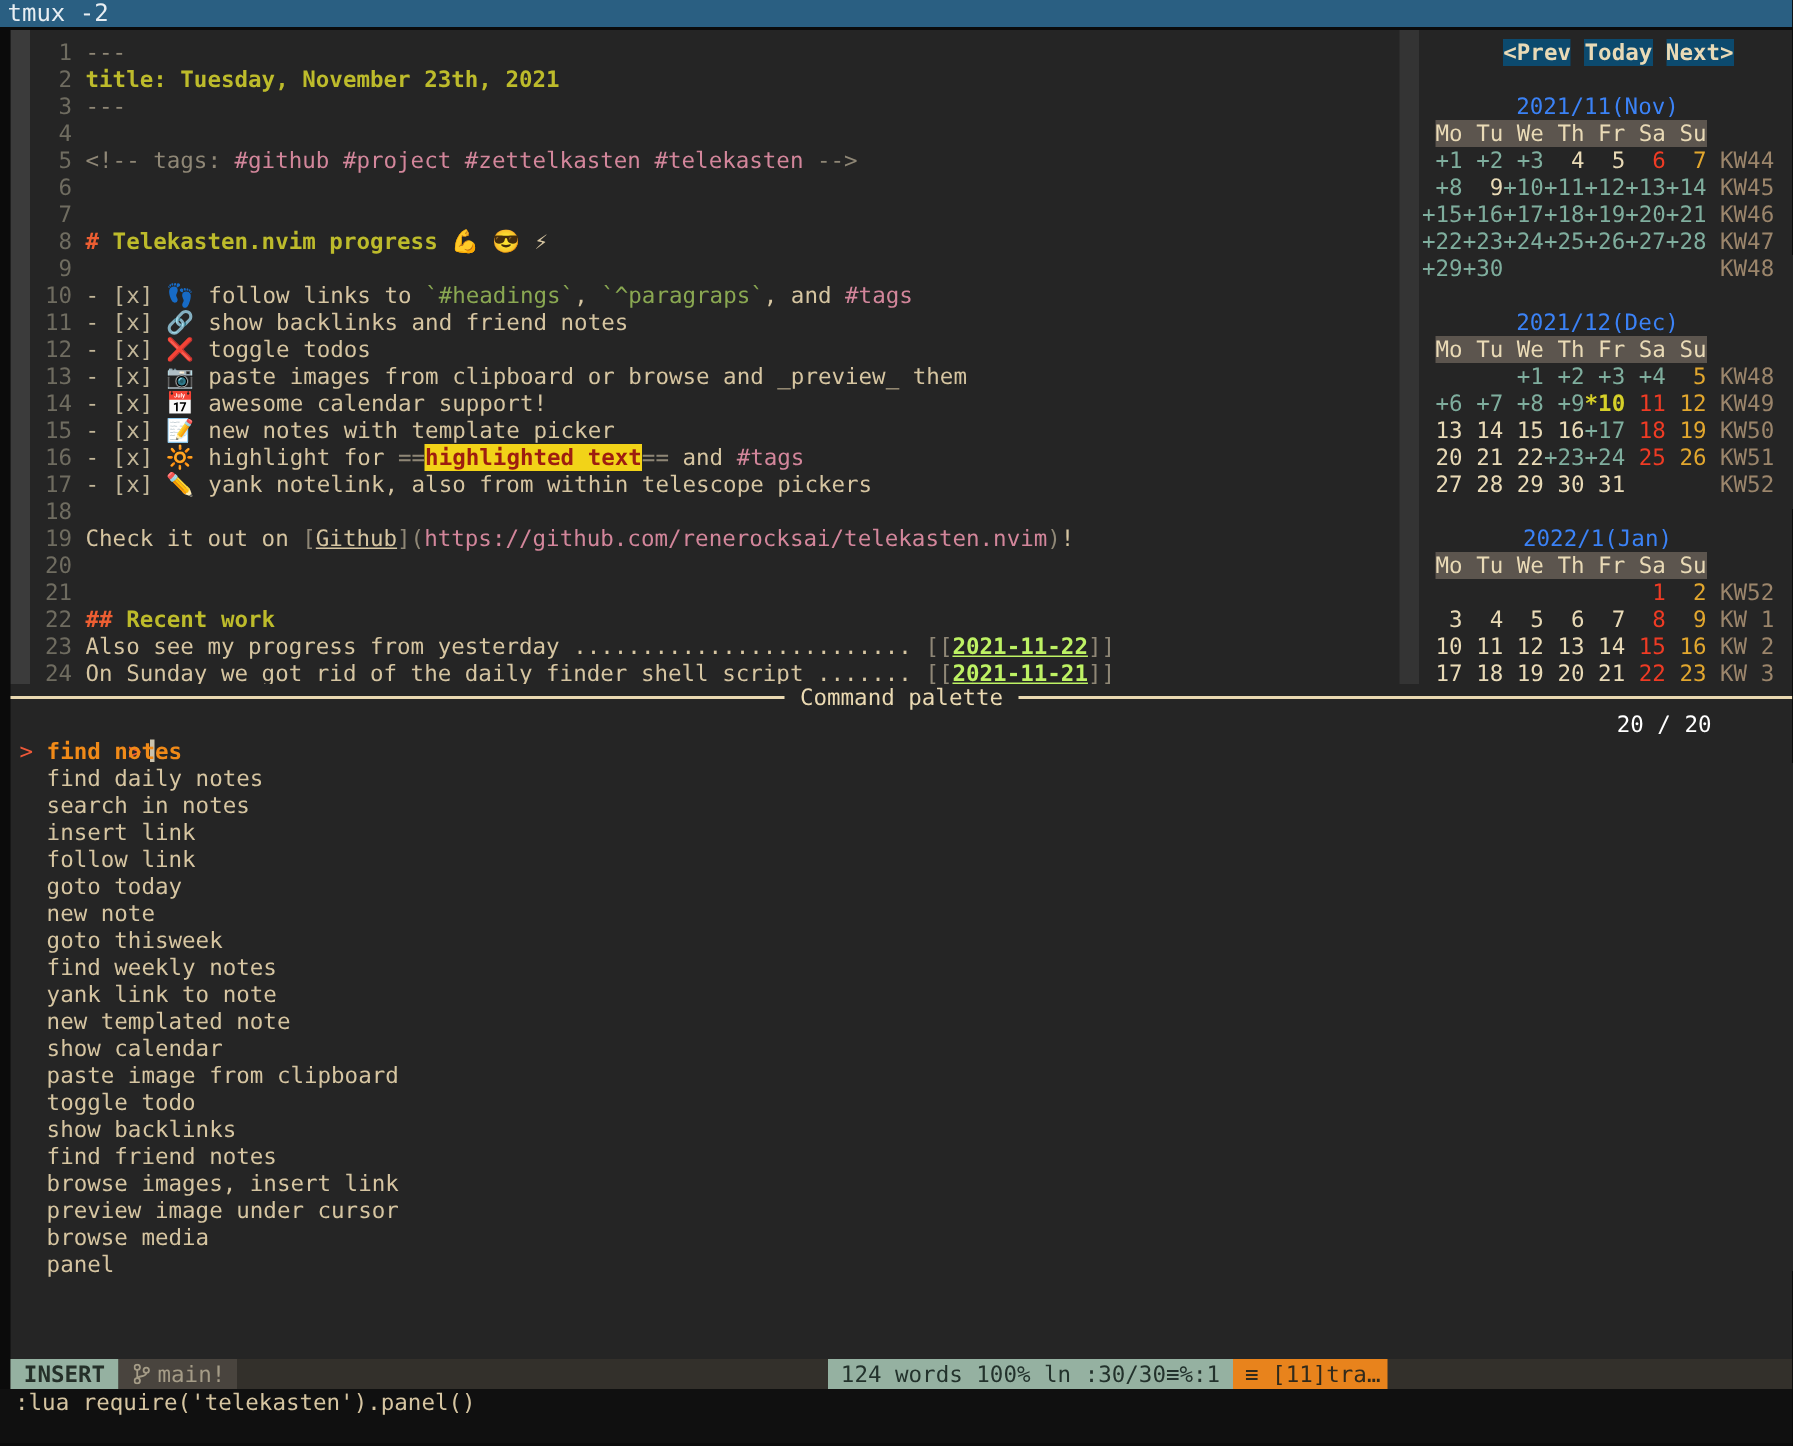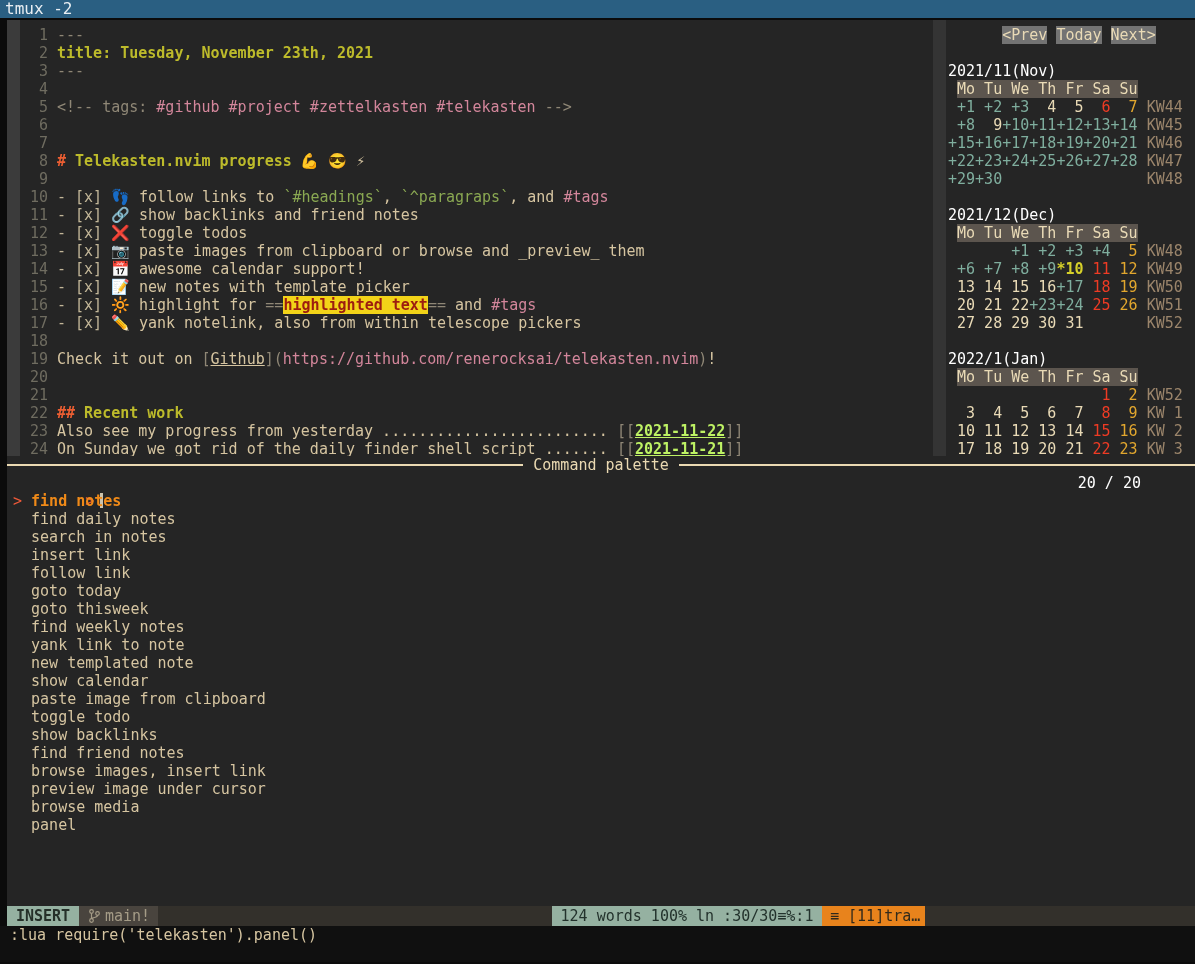--- a/index.html
+++ b/index.html
@@ -25,29 +25,29 @@
   .s-tag{color:#d3869b}
   .s-code{color:#8aa852}
   .s-mark{background:#f2d318;color:#9d1d10;font-weight:bold}
   .s-gh{color:#d6c5a1;text-decoration:underline}
   .s-url{color:#d3869b}
   .s-date{color:#bef264;font-weight:bold;text-decoration:underline}
   .s-emoji{color:#d6c5a1}
   
   .calendar{position:absolute;left:941px;top:6px;width:247px;}
   .crow{height:18px;white-space:pre;}
-  .cal-title{width:234px;color:#ffffff;}
+  .cal-title{width:234px;text-align:center;color:#3b82f6;}
   .cal-hdr-bg{background:#5c554e;color:#e9dab6;margin-top:16px;}
   .c-note{color:#7fae9e}
   .c-day{color:#e9dab6}
   .c-sat{color:#ef3b24}
   .c-sun{color:#e2a72e}
   .c-today{color:#d6d029;font-weight:bold}
   .c-kw{color:#9b856b}
-  .cal-btn{background:#737373;color:#e9dab6;}
+  .cal-btn{background:#0c4a6e;color:#e9dab6;font-weight:bold;}
   
   .sep{height:18px;display:flex;align-items:center;color:#ead9b2;}
   .sep .line{border-top:2px solid #ead9b2;flex:1;}
   .sep .label{padding:0 10px;white-space:pre;}
   .palette{position:relative;}
   .prow{height:18px;white-space:pre;padding-left:6px;position:relative;}
   .prompt-gt{color:#ef5939;}
   .cursor{display:inline-block;width:3px;height:15px;background:#ccc3ad;vertical-align:-2px;margin-left:6px;}
   .counter{position:absolute;right:54px;top:0;color:#ffffff;}
   .sel-marker{color:#ef5939;}
@@ -149,20 +149,21 @@
         <span class="prompt-gt">&gt;</span><span class="cursor"></span>
         <span class="counter">20 / 20</span>
       </div>
       <div id="palette-items">
           <div class="prow"><span class="sel-marker">&gt; </span><span class="sel-label">find notes</span></div>
           <div class="prow"><span class="pitem">  find daily notes</span></div>
           <div class="prow"><span class="pitem">  search in notes</span></div>
           <div class="prow"><span class="pitem">  insert link</span></div>
           <div class="prow"><span class="pitem">  follow link</span></div>
           <div class="prow"><span class="pitem">  goto today</span></div>
+          <div class="prow"><span class="pitem">  new note</span></div>
           <div class="prow"><span class="pitem">  goto thisweek</span></div>
           <div class="prow"><span class="pitem">  find weekly notes</span></div>
           <div class="prow"><span class="pitem">  yank link to note</span></div>
           <div class="prow"><span class="pitem">  new templated note</span></div>
           <div class="prow"><span class="pitem">  show calendar</span></div>
           <div class="prow"><span class="pitem">  paste image from clipboard</span></div>
           <div class="prow"><span class="pitem">  toggle todo</span></div>
           <div class="prow"><span class="pitem">  show backlinks</span></div>
           <div class="prow"><span class="pitem">  find friend notes</span></div>
           <div class="prow"><span class="pitem">  browse images, insert link</span></div>

